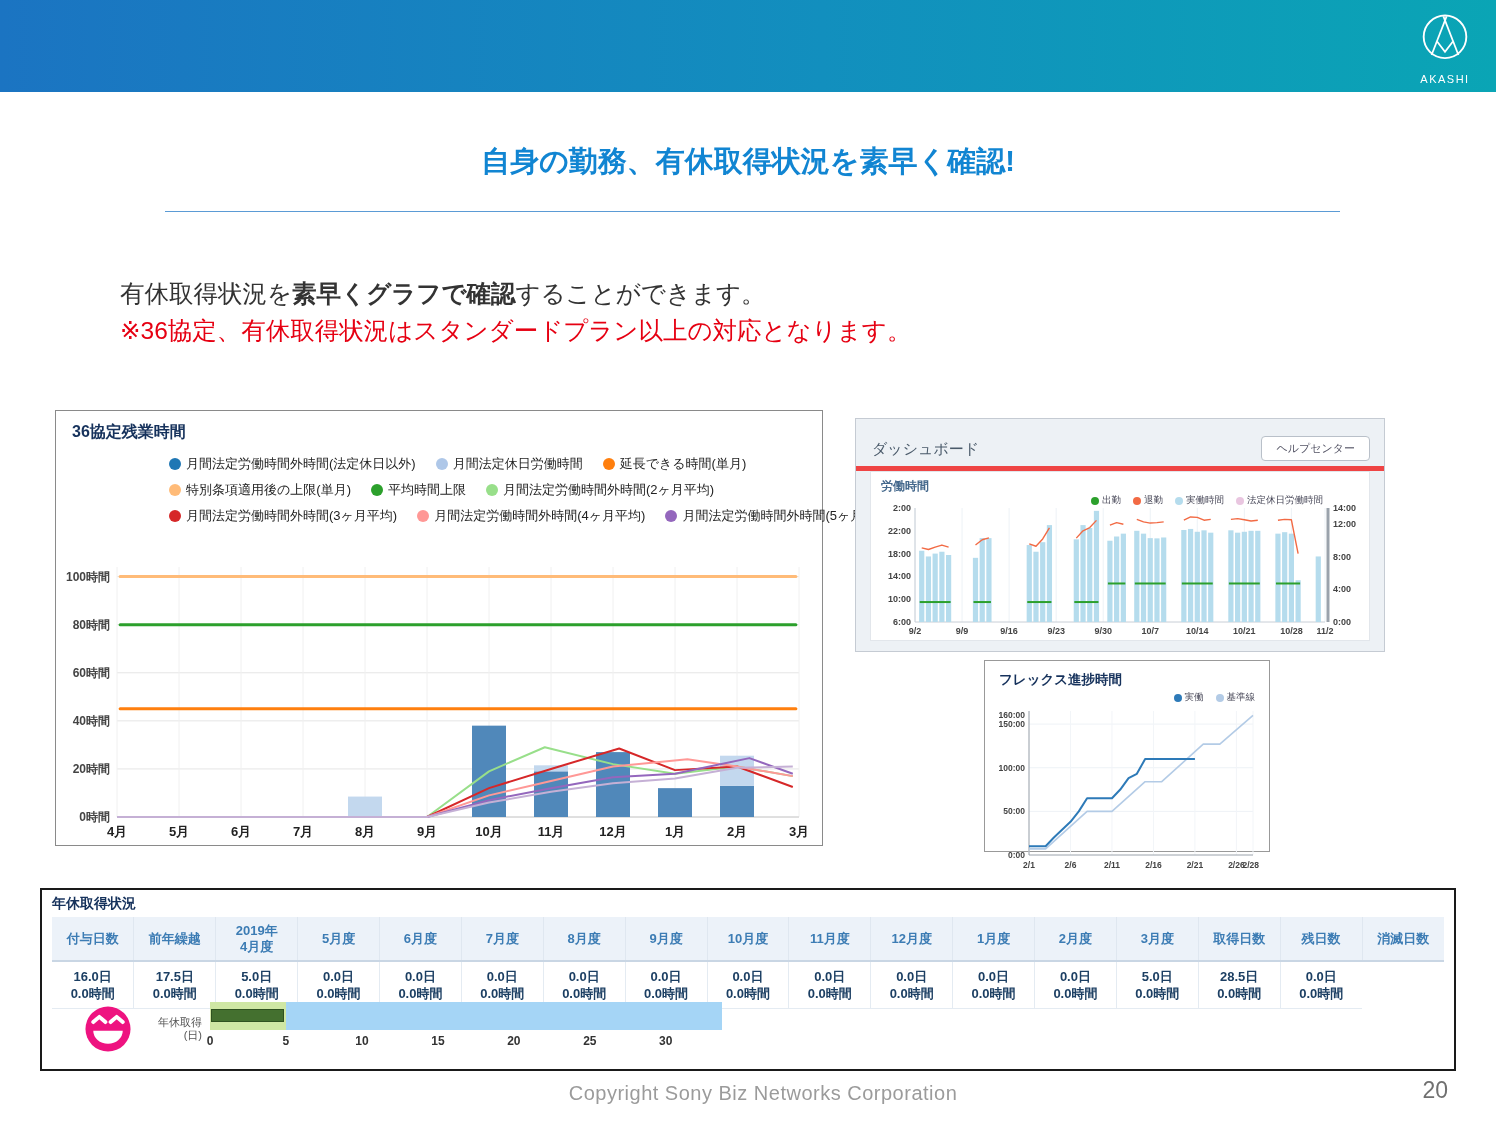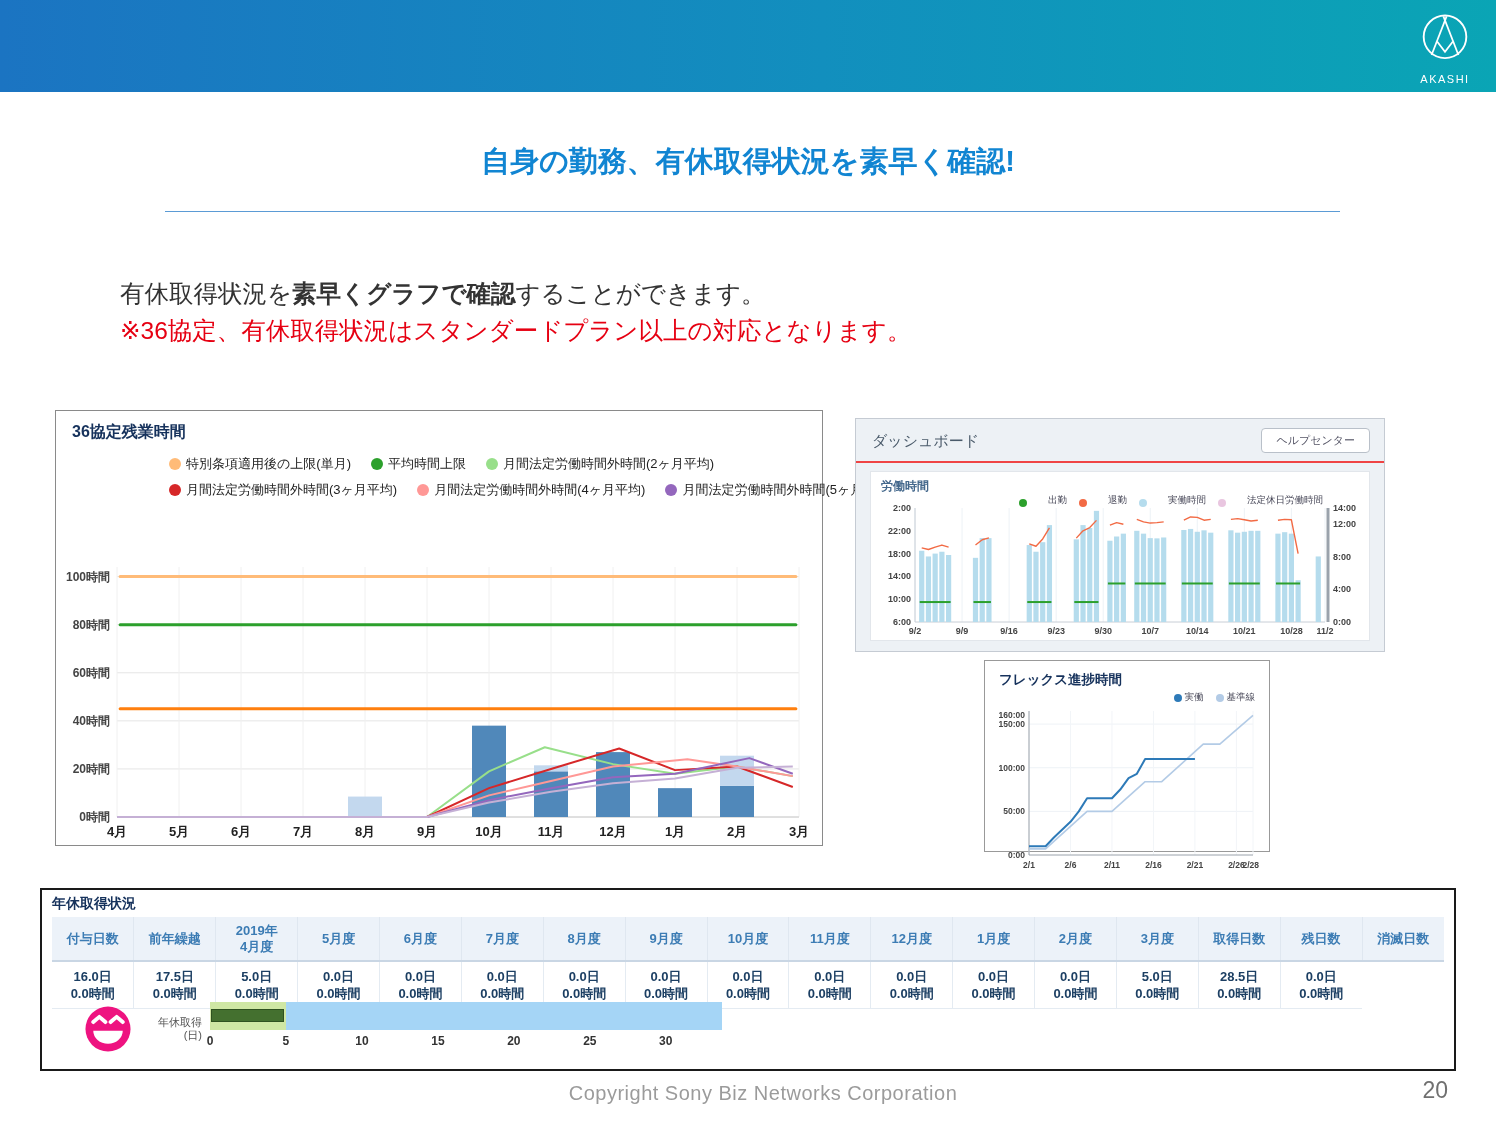--- a/index.html
+++ b/index.html
@@ -29,29 +29,29 @@
   .lg-item { display:flex; align-items:center; gap:5px; font-size:13px; color:#222; white-space:nowrap; }
   .lg-dot { width:12px; height:12px; border-radius:50%; flex:none; }
   #ot-chart { position:absolute; left:7px; top:146px; }
   .ot-ylab { font-size:12px; fill:#444; font-weight:bold; }
   .ot-xlab { font-size:13px; fill:#222; font-weight:bold; }
 
   
   .pv-panel { position:absolute; left:855px; top:418px; width:530px; height:234px;
               background:#edf1f5; border:1px solid #c5cbd3; }
   .pv-hdr { position:relative; height:44px; line-height:44px; padding:0 16px;
-            font-size:15px; color:#4a5a6a; border-bottom:2px solid #ef4444; }
+            font-size:15px; color:#4a5a6a; border-bottom:5px solid #ef4444;margin-top:8px; }
   .pv-help { position:absolute; right:14px; top:9px; padding:4px 14px; font-size:11px; color:#556;
              background:#fff; border:1px solid #b9c0c9; border-radius:4px; cursor:pointer;
              font-family:inherit; }
   .pv-card { position:absolute; left:14px; top:52px; right:14px; bottom:10px;
              background:#fff; border:1px solid #e2e6eb; padding:6px 10px; }
   .pv-card-title { font-size:12px; font-weight:bold; color:#44688c; }
   .pv-legend { position:absolute; right:46px; top:22px; display:flex; gap:12px; }
-  .pv-legend .lg-item { font-size:9.5px; color:#445; gap:21px;align-items:flex-end; }
+  .pv-legend .lg-item { font-size:9.5px; color:#445; gap:3px; }
   .pv-legend .lg-dot { width:8px; height:8px; }
   #wk-chart { position:absolute; left:10px; top:30px; }
   .wk-lab { font-size:9px; fill:#444; font-weight:bold; }
 
   
   .fx-panel { position:absolute; left:984px; top:660px; width:286px; height:192px;
               background:#fff; border:1px solid #999; }
   .fx-title { position:absolute; left:14px; top:10px; font-size:13.5px; font-weight:bold; color:#16325c; }
   .fx-legend { position:absolute; right:14px; top:30px; display:flex; gap:12px; }
   .fx-legend .lg-item { font-size:9.5px; color:#445; gap:3px; }
@@ -110,20 +110,34 @@
   <div class="divider"></div>
   <div class="body-txt">
     <br>
     <span>有休取得状況を</span><b>素早くグラフで確認</b><span>することができます。</span><br>
     <span class="note">※36協定、有休取得状況はスタンダードプラン以上の対応となります。</span>
   </div>
 
   <div class="ot-panel">
     <div class="ot-title">36協定残業時間</div>
     <div class="ot-legend" id="ot-legend">
+        <div class="lrow">
+          <span class="lg-item">
+            <span class="lg-dot" style="background: rgb(31, 119, 180);"></span>
+            <span>月間法定労働時間外時間(法定休日以外)</span>
+          </span>
+          <span class="lg-item">
+            <span class="lg-dot" style="background: rgb(174, 199, 232);"></span>
+            <span>月間法定休日労働時間</span>
+          </span>
+          <span class="lg-item">
+            <span class="lg-dot" style="background: rgb(255, 127, 14);"></span>
+            <span>延長できる時間(単月)</span>
+          </span>
+        </div>
         <div class="lrow">
           <span class="lg-item">
             <span class="lg-dot" style="background: rgb(255, 187, 120);"></span>
             <span>特別条項適用後の上限(単月)</span>
           </span>
           <span class="lg-item">
             <span class="lg-dot" style="background: rgb(44, 160, 44);"></span>
             <span>平均時間上限</span>
           </span>
           <span class="lg-item">

